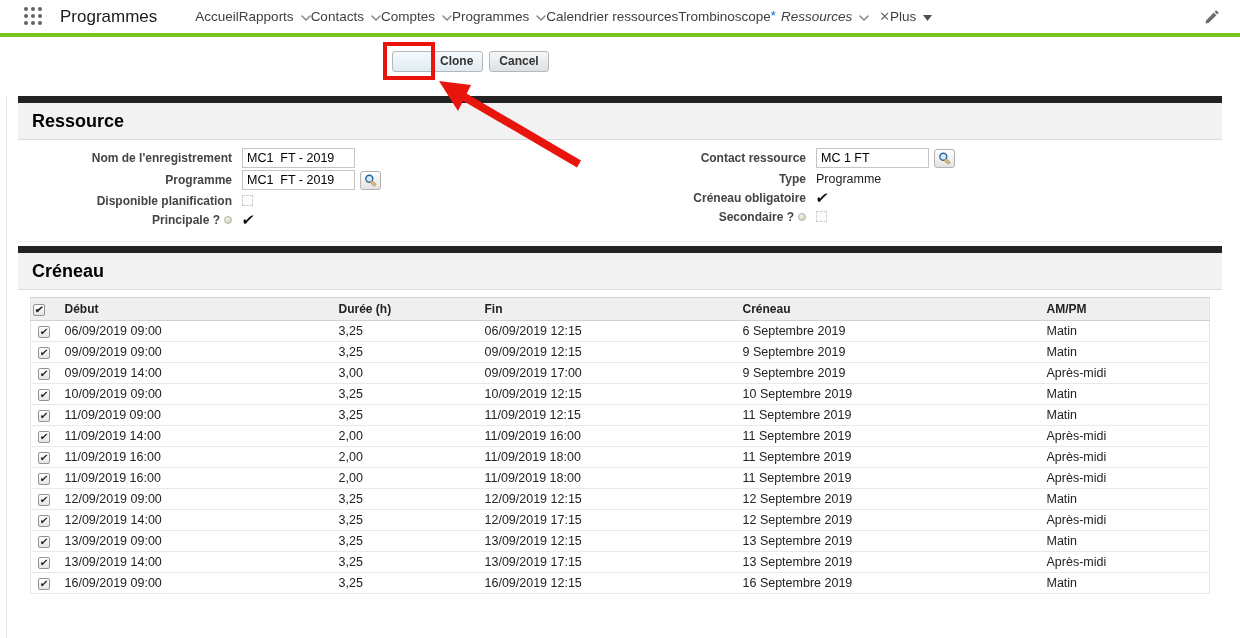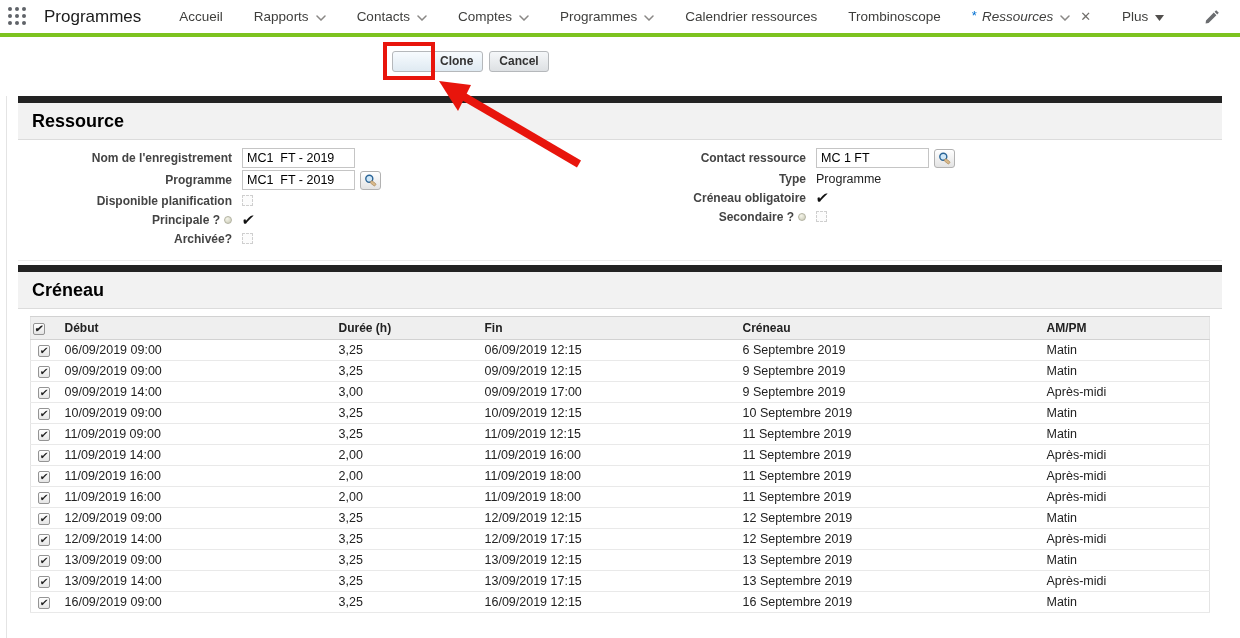--- a/index.html
+++ b/index.html
@@ -5,31 +5,31 @@
   * { box-sizing: border-box; }
   html, body { margin: 0; padding: 0; }
   body {
     width: 1240px; height: 638px; overflow: hidden; position: relative;
     background: #fff; font-family: "Liberation Sans", sans-serif; color: #222;
   }
 
   
   .navbar {
     height: 37px; display: flex; align-items: center;
-    padding-left: 8px; background: #fff;
+    padding-left: 24px; background: #fff;
     border-bottom: 4px solid #7dc31f;
   }
   .waffle {
     width: 19px; height: 19px; display: grid;
     grid-template-columns: repeat(3, 4px); grid-auto-rows: 4px;
     column-gap: 3px; row-gap: 3px; margin-right: 17px; cursor: pointer;
   }
   .waffle span { width: 4px; height: 4px; border-radius: 50%; background: #5f6368; }
   .app-title { font-size: 17px; color: #1b1b1b; margin-right: 38px; white-space: nowrap; }
-  .tabs { display: flex; align-items: center; gap: 31px; font-size: 13.5px; color: #3e3e3c; }
+  .tabs { display: flex; align-items: center; font-size: 13.5px; color: #3e3e3c; }
   .tab { display: flex; align-items: center; gap: 7px; cursor: pointer; white-space: nowrap; }
   .tab .chev { display: inline-flex; margin-top: 2px; }
   .tab-active .tab-label { font-style: italic; }
   .dirty-dot { color: #0070d2; font-size: 13px; line-height: 6px; margin-right: -2px; align-self: flex-start; margin-top: 4px; }
   .close-x { font-size: 13px; color: #706e6b; margin-left: 3px; cursor: pointer; }
   .pencil { margin-left: auto; margin-right: 20px; display: inline-flex; cursor: pointer; }
 
   
   .action-bar { position: relative; height: 59px; background: #fff; }
   .btn-group { position: absolute; left: 392px; top: 14px; display: flex; gap: 6px; }
@@ -237,24 +237,20 @@
       <div class="form-row">
         <span class="form-label">Disponible planification</span>
         <span class="cb-disabled"></span>
       </div>
       <div class="form-row">
         <span class="form-label">
             <span>Principale ?</span>
             <span class="help-dot"></span>
           </span>
         <span class="check-display">✔</span>
-      </div>
-      <div class="form-row">
-        <span class="form-label">Archivée?</span>
-        <span class="cb-disabled"></span>
       </div>
     </div>
 
     <div class="form-col col-right">
       <div class="form-row">
         <span class="form-label">Contact ressource</span>
         <input class="text-input" type="text" value="MC 1 FT" style="">
         <button class="lookup-btn">
           <svg width="14" height="13" viewBox="0 0 14 13">
               <circle cx="5.3" cy="4.8" r="3.5" fill="#cfe7f8" stroke="#2a6496" stroke-width="1.4"></circle>

